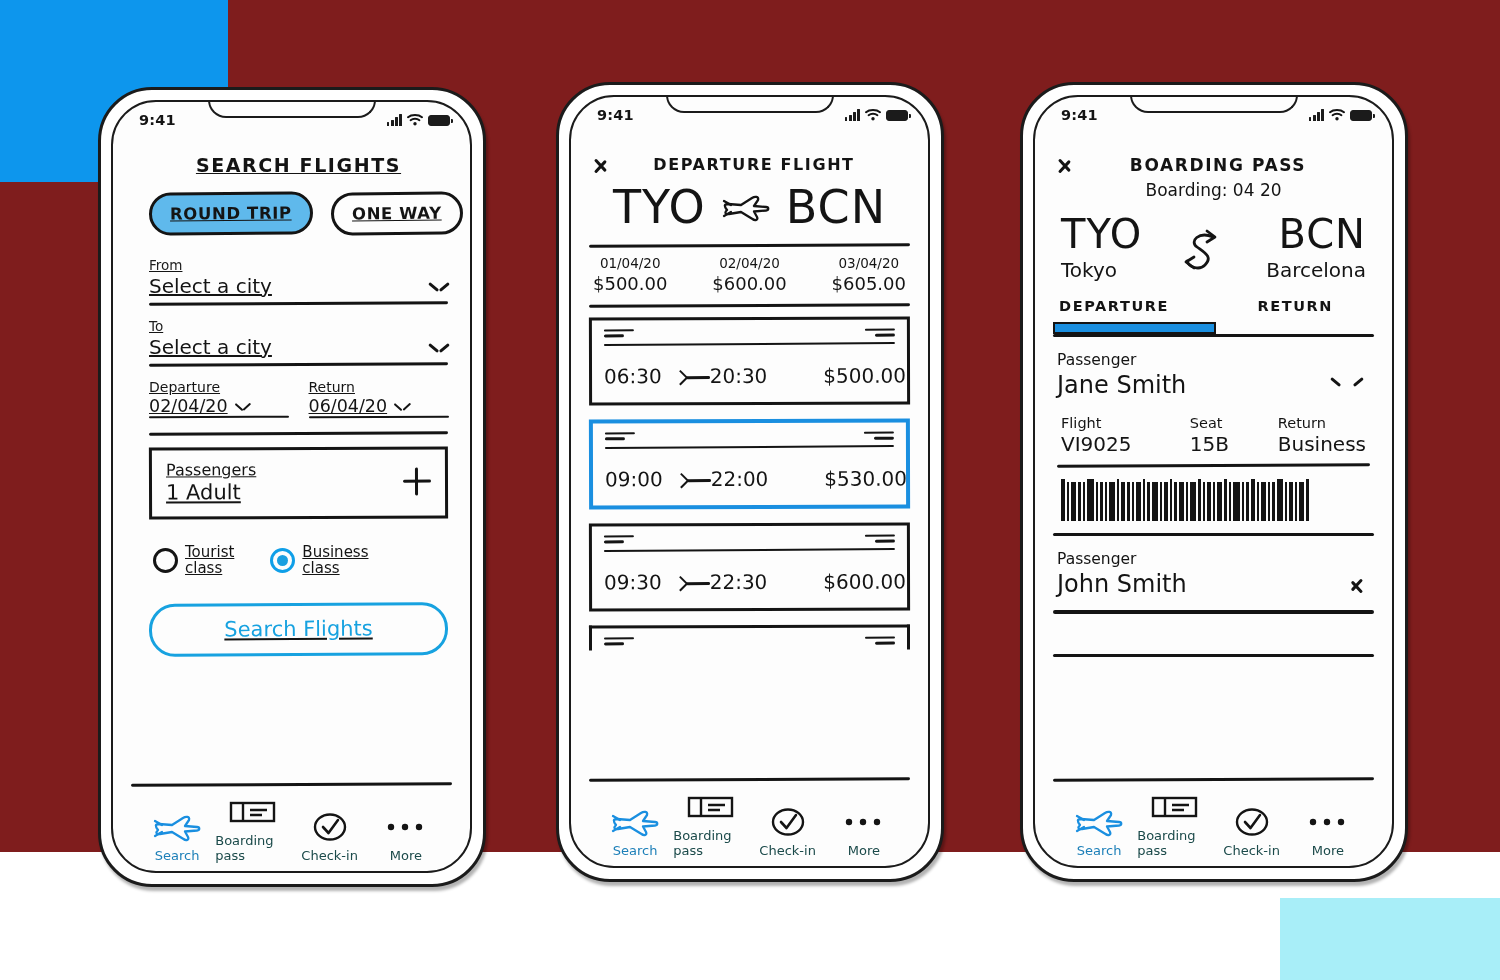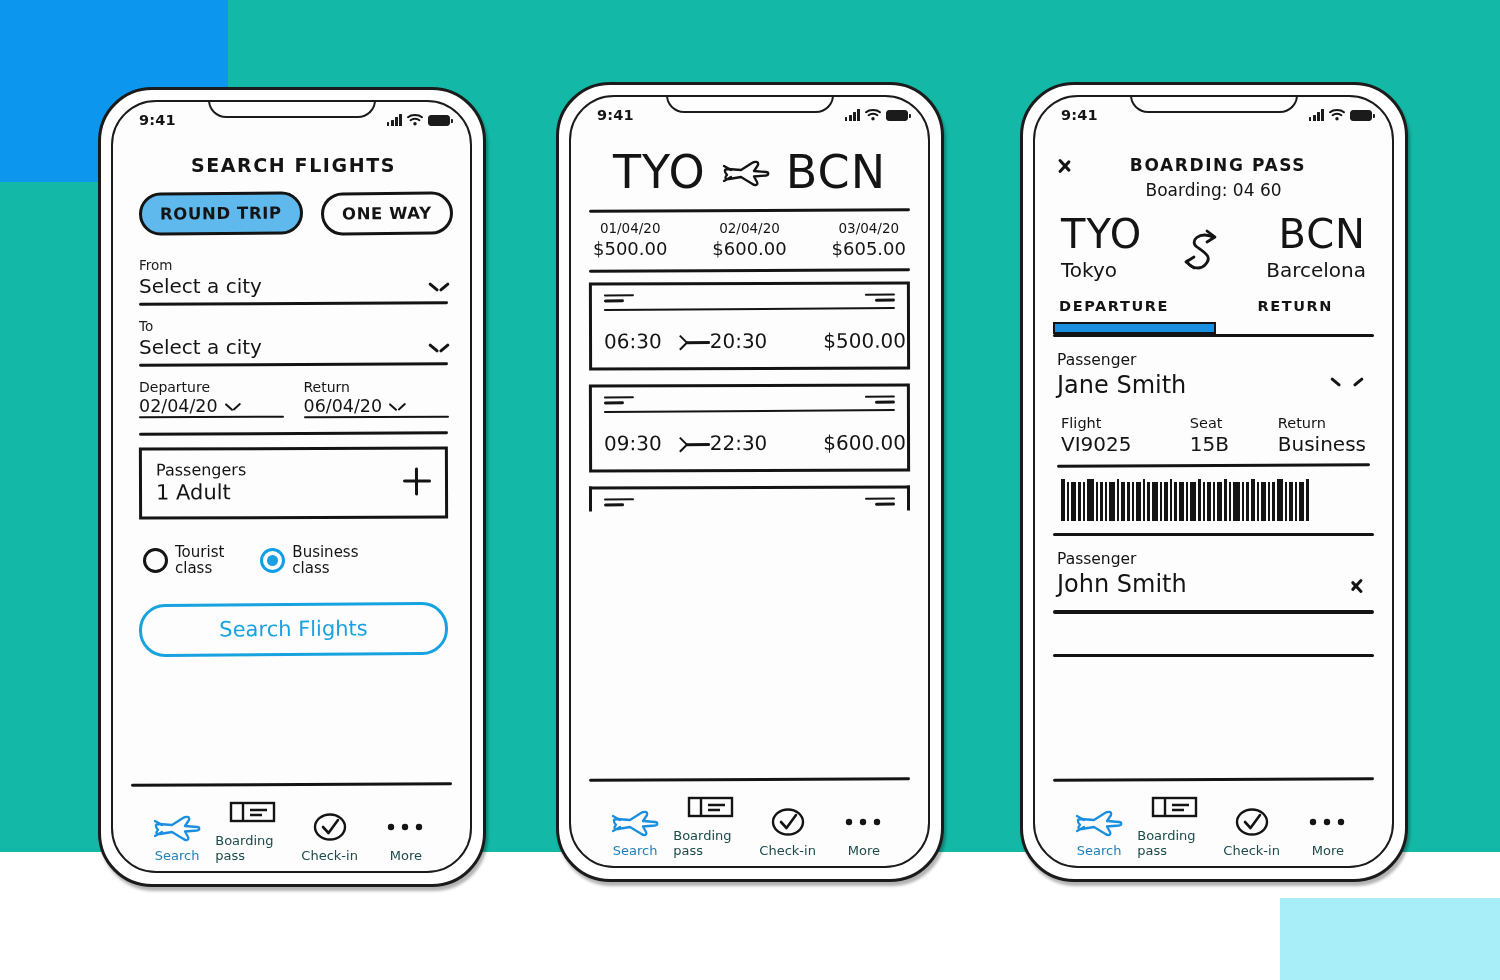--- a/index.html
+++ b/index.html
@@ -9,21 +9,21 @@
     height: 980px;
     overflow: hidden;
     background: #ffffff;
     font-family: "DejaVu Sans", sans-serif;
   }
 
   #stage {
     position: relative;
     width: 1500px;
     height: 852px;
-    background: #14b8a6;
+    background: #7f1d1d;
   }
 
   
   .bg-block { position: absolute; }
   #bg-blue   { left: 0; top: 0; width: 228px; height: 182px; background: #0d96ed; }
   #bg-cyan   { left: 1280px; top: 898px; width: 220px; height: 82px; background: #a8eef8; }
 
   
   .phone {
     position: absolute;
@@ -110,21 +110,21 @@
   
   .rule {
     height: 3px;
     background: #141414;
     border-radius: 2px;
     transform: rotate(-0.25deg);
   }
   .rule.thin { height: 2.2px; }
 
   
-  .s1-body { padding: 4px 22px 0 26px; position: relative; height: 731px; }
+  .s1-body { padding: 4px 22px 0 36px; position: relative; height: 731px; text-decoration: underline; }
   .s1-title {
     text-align: center;
     font-size: 19px;
     margin-top: 6px;
     margin-bottom: 16px;
   }
   .triptabs { display: flex; gap: 18px; margin-bottom: 22px; }
   .pill {
     flex: 0 0 auto;
     padding: 9px 18px;
@@ -515,20 +515,24 @@
             <path d="M1 4.2 C4.5 1.2, 11.5 1.2, 15 4.2" stroke="#141414" stroke-width="2" fill="none" stroke-linecap="round"></path>
             <path d="M3.6 7.2 C6 5.2, 10 5.2, 12.4 7.2" stroke="#141414" stroke-width="2" fill="none" stroke-linecap="round"></path>
             <circle cx="8" cy="10.8" r="1.7" fill="#141414"></circle>
           </svg>
           <span class="battery"></span>
         </div>
       </div>
 
       <div class="s2-body hand">
 
+        <div class="navrow">
+          <div class="back-chev"></div>
+          <div class="s2-title caps">DEPARTURE FLIGHT</div>
+        </div>
 
         <div class="route">
           <span class="code">TYO</span>
           <svg class="i" width="52" height="30" viewBox="0 0 52 30">
             <path d="M7 18 C4 14, 4 12, 8 12 L21 13 L32 6 C35 4, 39 4.5, 38 8 L34 14 L46 15 C49 15.3, 49 18, 46 18.5 L34 19.5 L37 25 C38.5 28, 35 29, 32.5 27 L21 20 L9 22 C5 22.6, 4.5 20.5, 7 18 Z" fill="none" stroke="#141414" stroke-width="2.3" stroke-linejoin="round"></path>
             <path d="M4 9 L11 13" stroke="#141414" stroke-width="2.3" stroke-linecap="round"></path>
             <path d="M4 24 L11 20" stroke="#141414" stroke-width="2.3" stroke-linecap="round"></path>
           </svg>
           <span class="code">BCN</span>
         </div>
@@ -568,20 +572,40 @@
             <div class="rule thin fcard-rule"></div>
             <div class="fcard-times">
               <span>06:30</span>
               <span class="arrow-r"></span>
               <span>20:30</span>
               <span class="sep-bar"></span>
               <span>$500.00</span>
             </div>
           </div>
 
+          <div class="fcard sel">
+            <div class="fcard-top">
+              <span class="tick">
+                  <i></i>
+                  <i></i>
+                </span>
+              <span class="tick r">
+                  <i></i>
+                  <i></i>
+                </span>
+            </div>
+            <div class="rule thin fcard-rule"></div>
+            <div class="fcard-times">
+              <span>09:00</span>
+              <span class="arrow-r"></span>
+              <span>22:00</span>
+              <span class="sep-bar"></span>
+              <span>$530.00</span>
+            </div>
+          </div>
 
           <div class="fcard">
             <div class="fcard-top">
               <span class="tick">
                   <i></i>
                   <i></i>
                 </span>
               <span class="tick r">
                   <i></i>
                   <i></i>
@@ -689,21 +713,21 @@
         </div>
       </div>
 
       <div class="s3-body hand">
 
         <div class="navrow">
           <div class="back-chev"></div>
           <div class="s3-title caps">BOARDING PASS</div>
         </div>
 
-        <div class="boarding-time">Boarding: 04 60</div>
+        <div class="boarding-time">Boarding: 04 20</div>
 
         <div class="bp-route">
           <div class="bp-col">
             <div class="bp-code">TYO</div>
             <div class="bp-city">Tokyo</div>
           </div>
           <div class="swap-icon">
             <svg class="i" width="54" height="48" viewBox="0 0 54 48">
               <path d="M36 10 C22 4, 12 14, 20 20 C28 26, 36 30, 28 38 C22 44, 12 40, 10 34" fill="none" stroke="#141414" stroke-width="2.8" stroke-linecap="round"></path>
               <path d="M30 4 L38 10 L30 15" fill="none" stroke="#141414" stroke-width="2.8" stroke-linecap="round" stroke-linejoin="round"></path>

